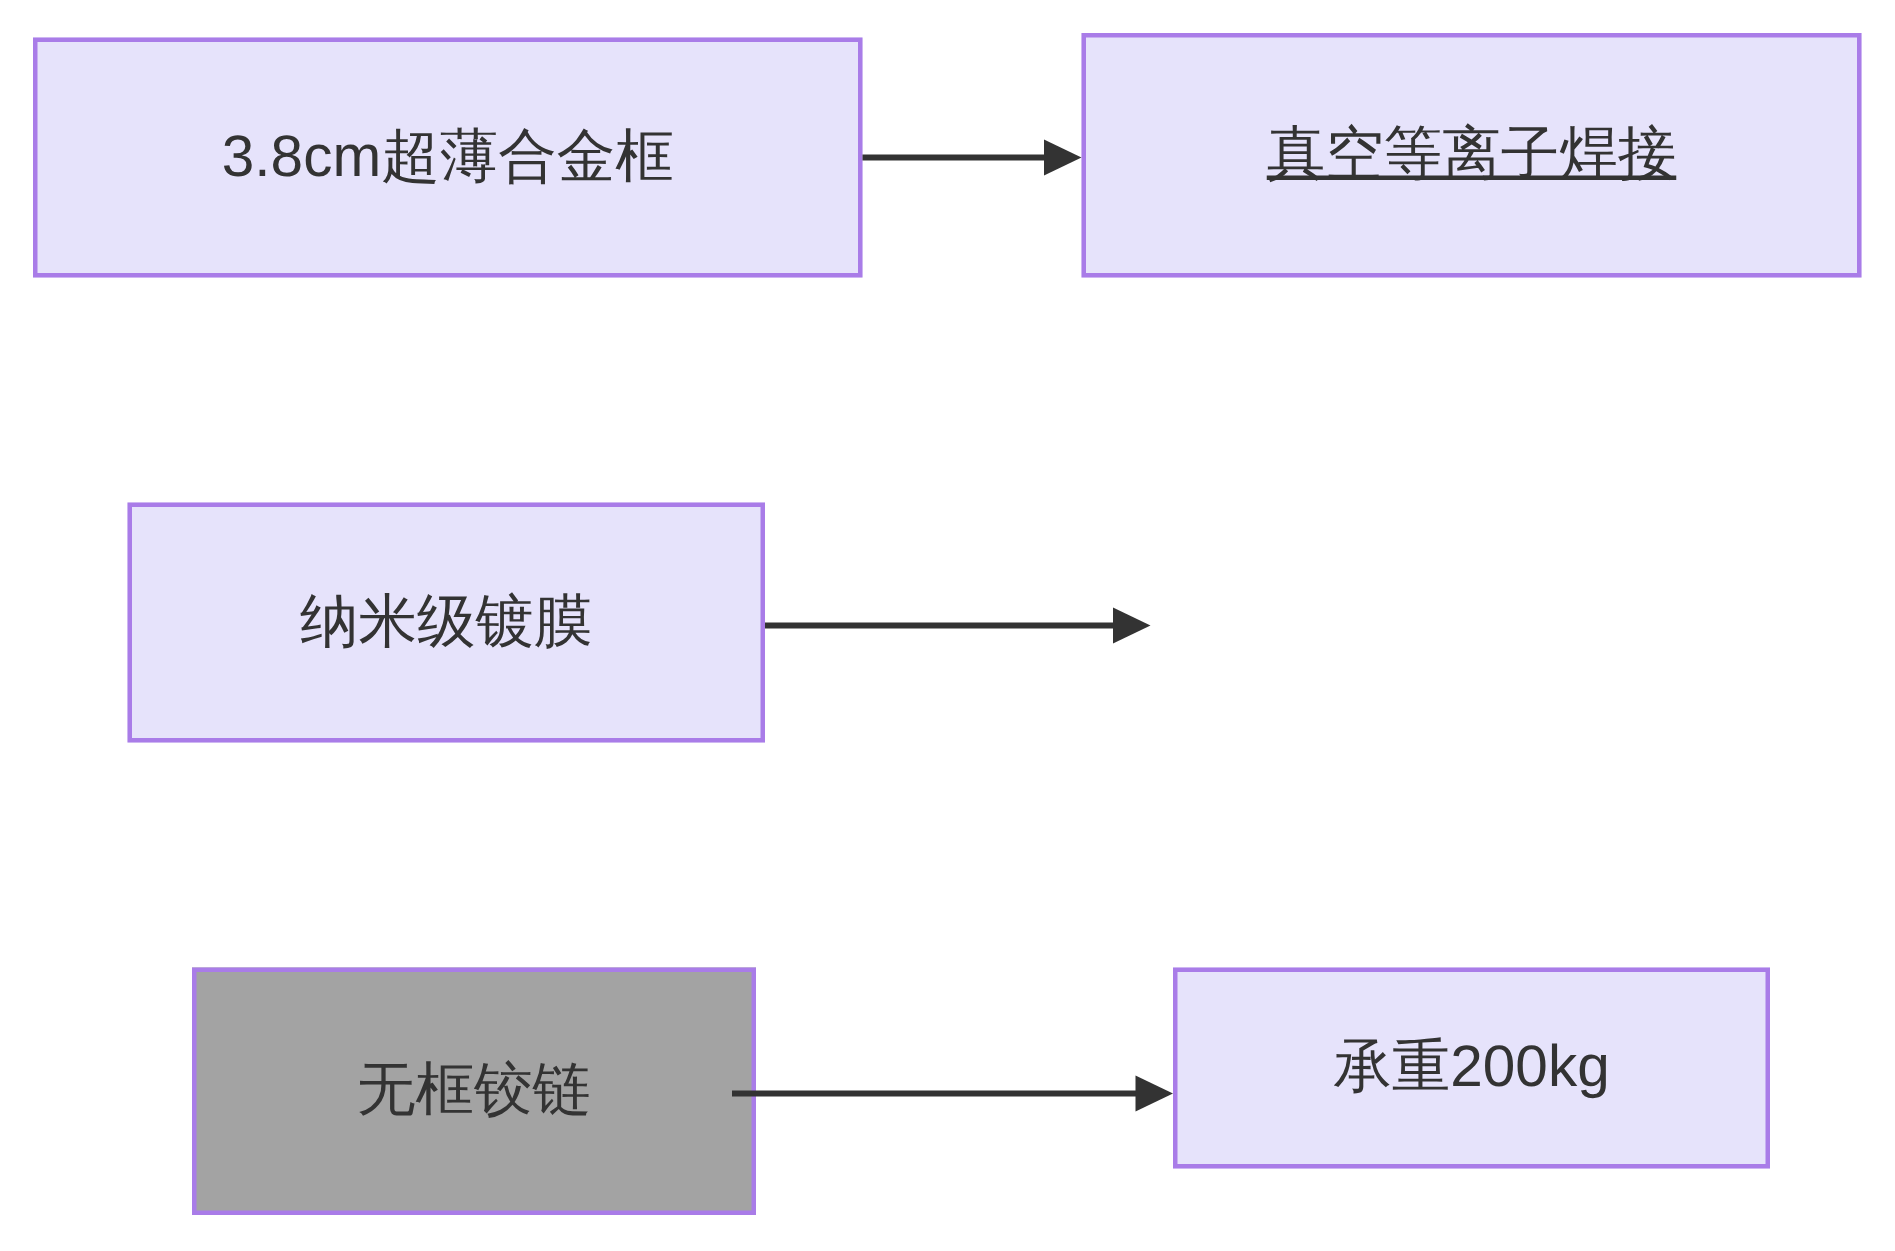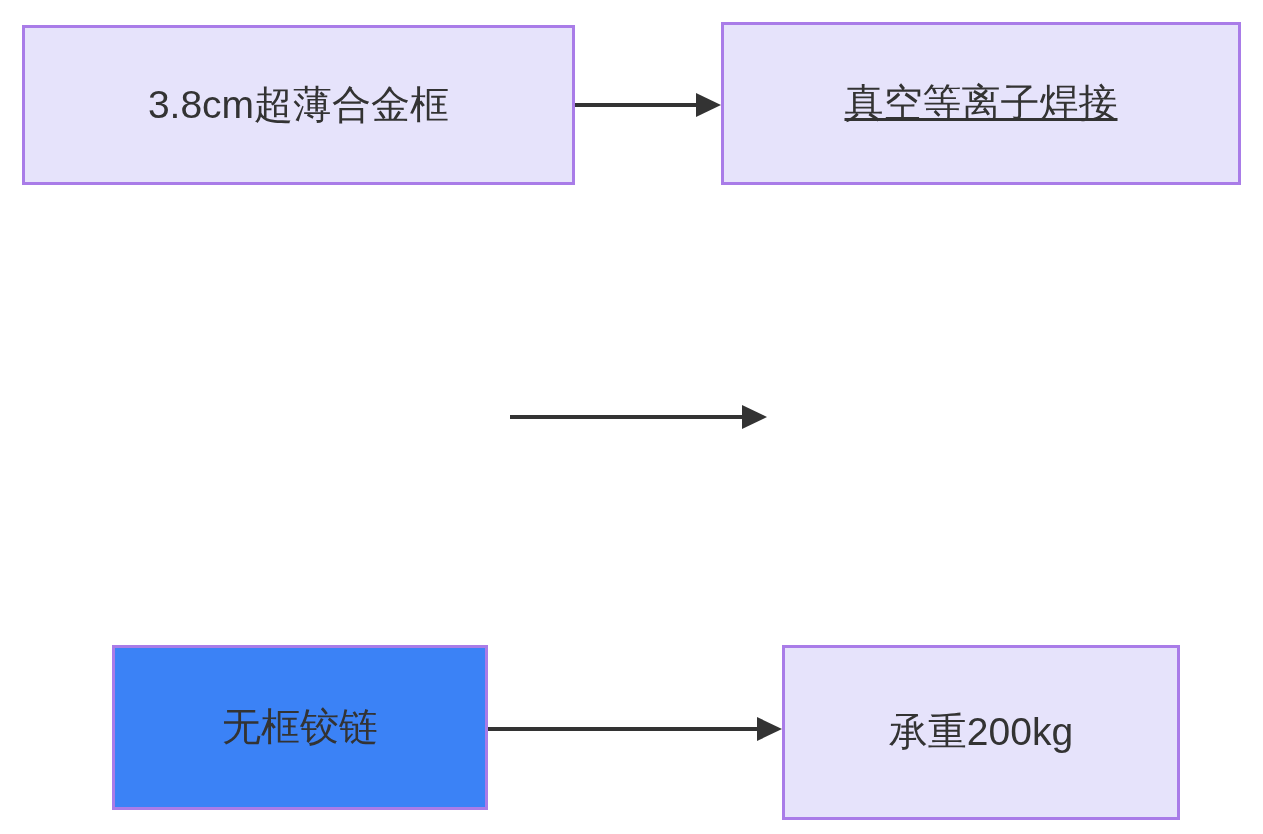--- a/index.html
+++ b/index.html
@@ -63,24 +63,27 @@
 <body>
 
 <div id="canvas" style="background: rgb(255, 255, 255);">
 
   <div class="node" style="left: 22px; top: 25px; width: 553px; height: 160px; background: rgb(230, 227, 251); border-color: rgb(169, 124, 232); color: rgb(51, 51, 51);">
     <span>3.8cm超薄合金框</span>
   </div>
   <div class="node" style="left: 721px; top: 22px; width: 520px; height: 163px; background: rgb(230, 227, 251); border-color: rgb(169, 124, 232); color: rgb(51, 51, 51); text-decoration: underline;">
     <span>真空等离子焊接</span>
   </div>
-  <div class="node" style="left: 112px; top: 645px; width: 376px; height: 165px; background: #3b82f6; border-color: rgb(169, 124, 232); color: rgb(51, 51, 51);">
+  <div class="node" style="left: 85px; top: 335px; width: 425px; height: 160px; background: rgb(230, 227, 251); border-color: rgb(169, 124, 232); color: rgb(51, 51, 51);">
+    <span>纳米级镀膜</span>
+  </div>
+  <div class="node" style="left: 128px; top: 645px; width: 376px; height: 165px; background: #a3a3a3; border-color: rgb(169, 124, 232); color: rgb(51, 51, 51);">
     <span>无框铰链</span>
   </div>
-  <div class="node" style="left: 782px; top: 645px; width: 398px; height: 175px; background: rgb(230, 227, 251); border-color: rgb(169, 124, 232); color: rgb(51, 51, 51);">
+  <div class="node" style="left: 782px; top: 645px; width: 398px; height: 134px; background: rgb(230, 227, 251); border-color: rgb(169, 124, 232); color: rgb(51, 51, 51);">
     <span>承重200kg</span>
   </div>
 
   <div class="edge" style="left: 575px; top: 105px; width: 146px;">
     <div class="edge-line" style="width: 122px; background: rgb(51, 51, 51);"></div>
     <div class="edge-head" style="left: 121px; border-left-color: rgb(51, 51, 51);"></div>
   </div>
   <div class="edge" style="left: 510px; top: 417px; width: 257px;">
     <div class="edge-line" style="width: 233px; background: rgb(51, 51, 51);"></div>
     <div class="edge-head" style="left: 232px; border-left-color: rgb(51, 51, 51);"></div>

